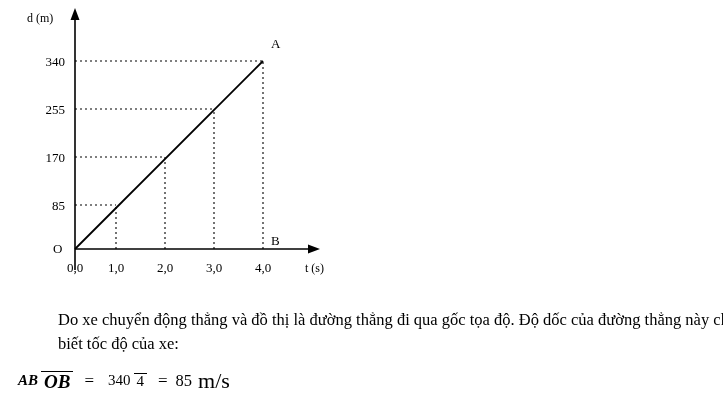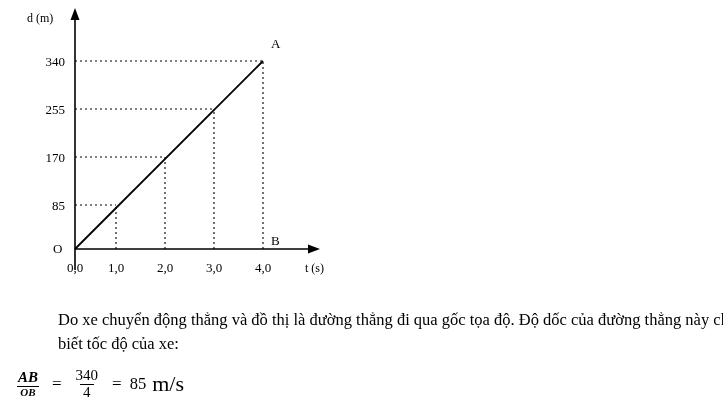--- a/index.html
+++ b/index.html
@@ -57,36 +57,36 @@
     width: 700px;
     font-size: 16.5px;
     display: flex;
     align-items: center;
     gap: 6px;
     white-space: nowrap;
   }
 
   .frac {
     display: inline-flex;
-    flex-direction: column;
+    flex-direction: row;
     align-items: center;
     vertical-align: middle;
     line-height: 1.05;
     margin: 0 3px;
   }
   .frac .num {
     font-style: italic;
     font-weight: bold;
     font-size: 15px;
     padding: 0 3px;
   }
   .frac .den {
     font-style: italic;
     font-weight: bold;
-    font-size: 11px;
+    font-size: 19px;
     padding: 0 3px;
     border-top: 1.3px solid #000;
   }
   .frac.plain .num, .frac.plain .den {
     font-style: normal;
     font-weight: normal;
     font-size: 15px;
   }
   .eq { font-size: 17px; padding: 0 2px; }
   .unit { font-size: 22px; }

